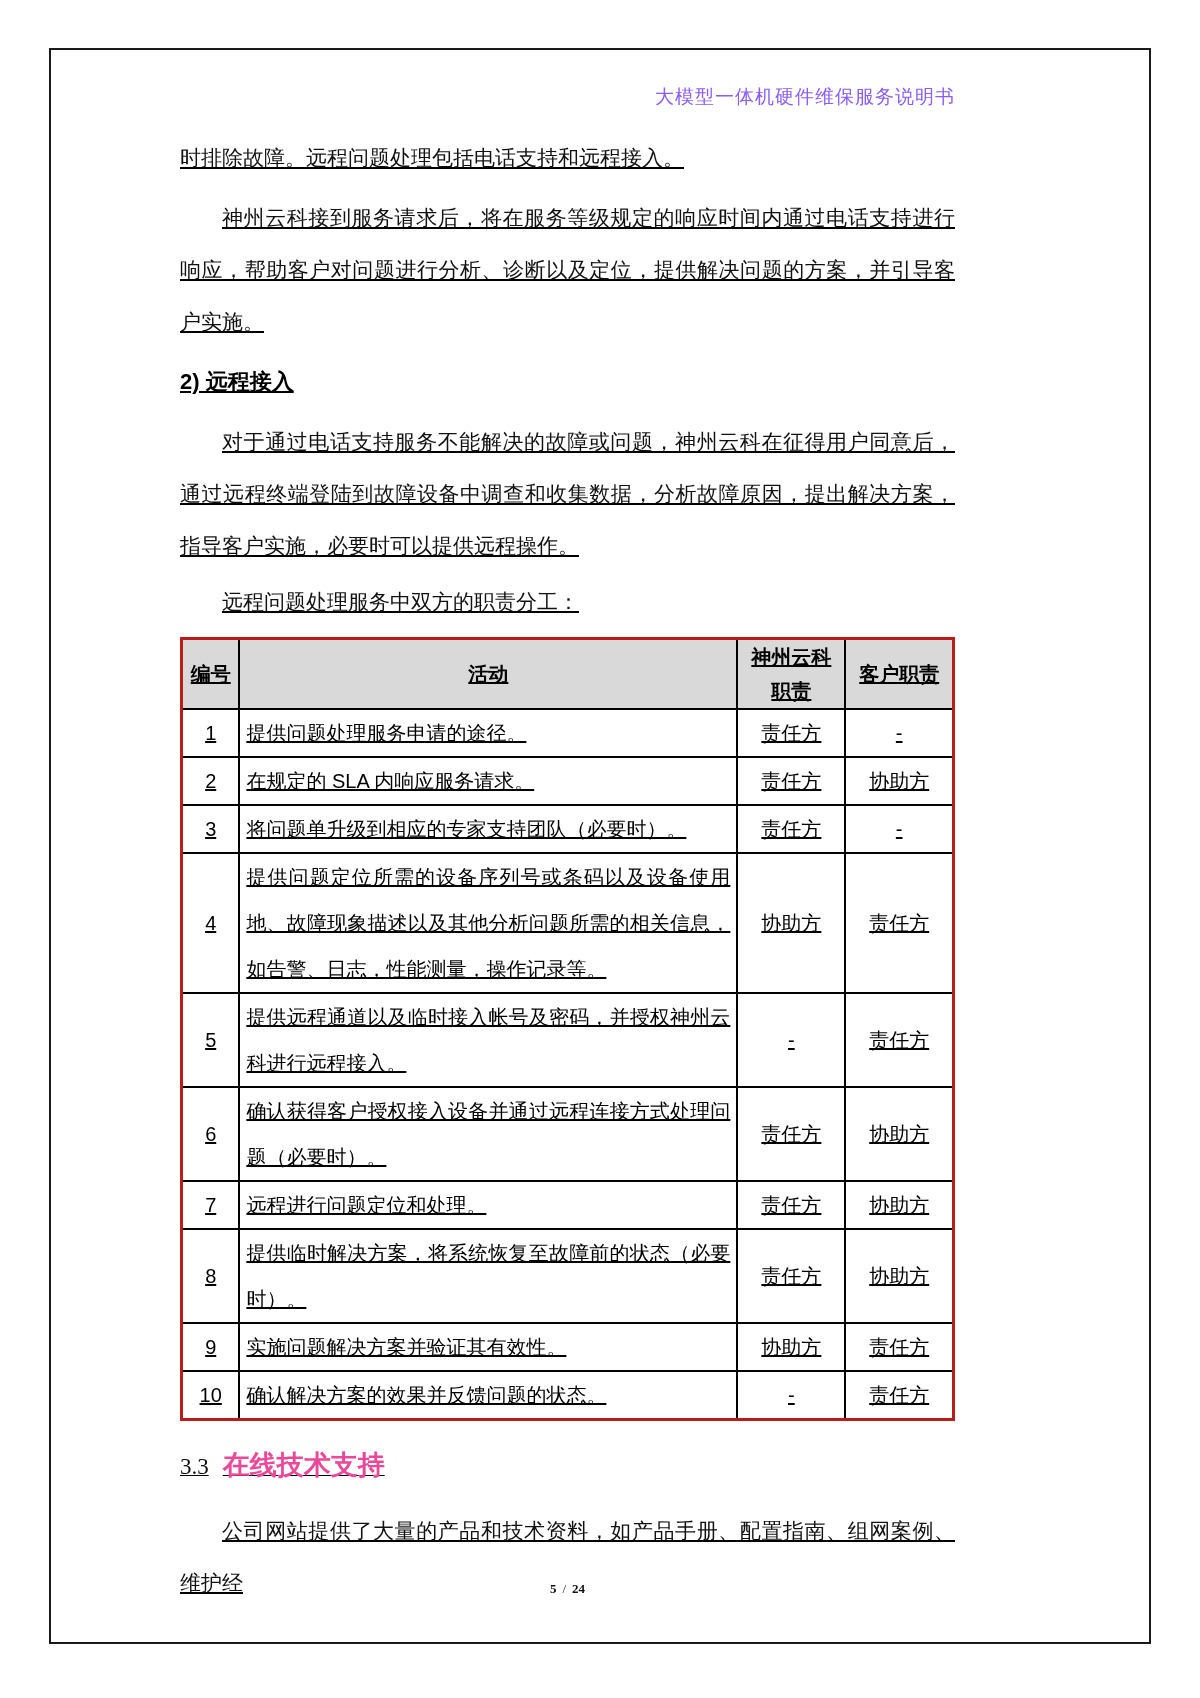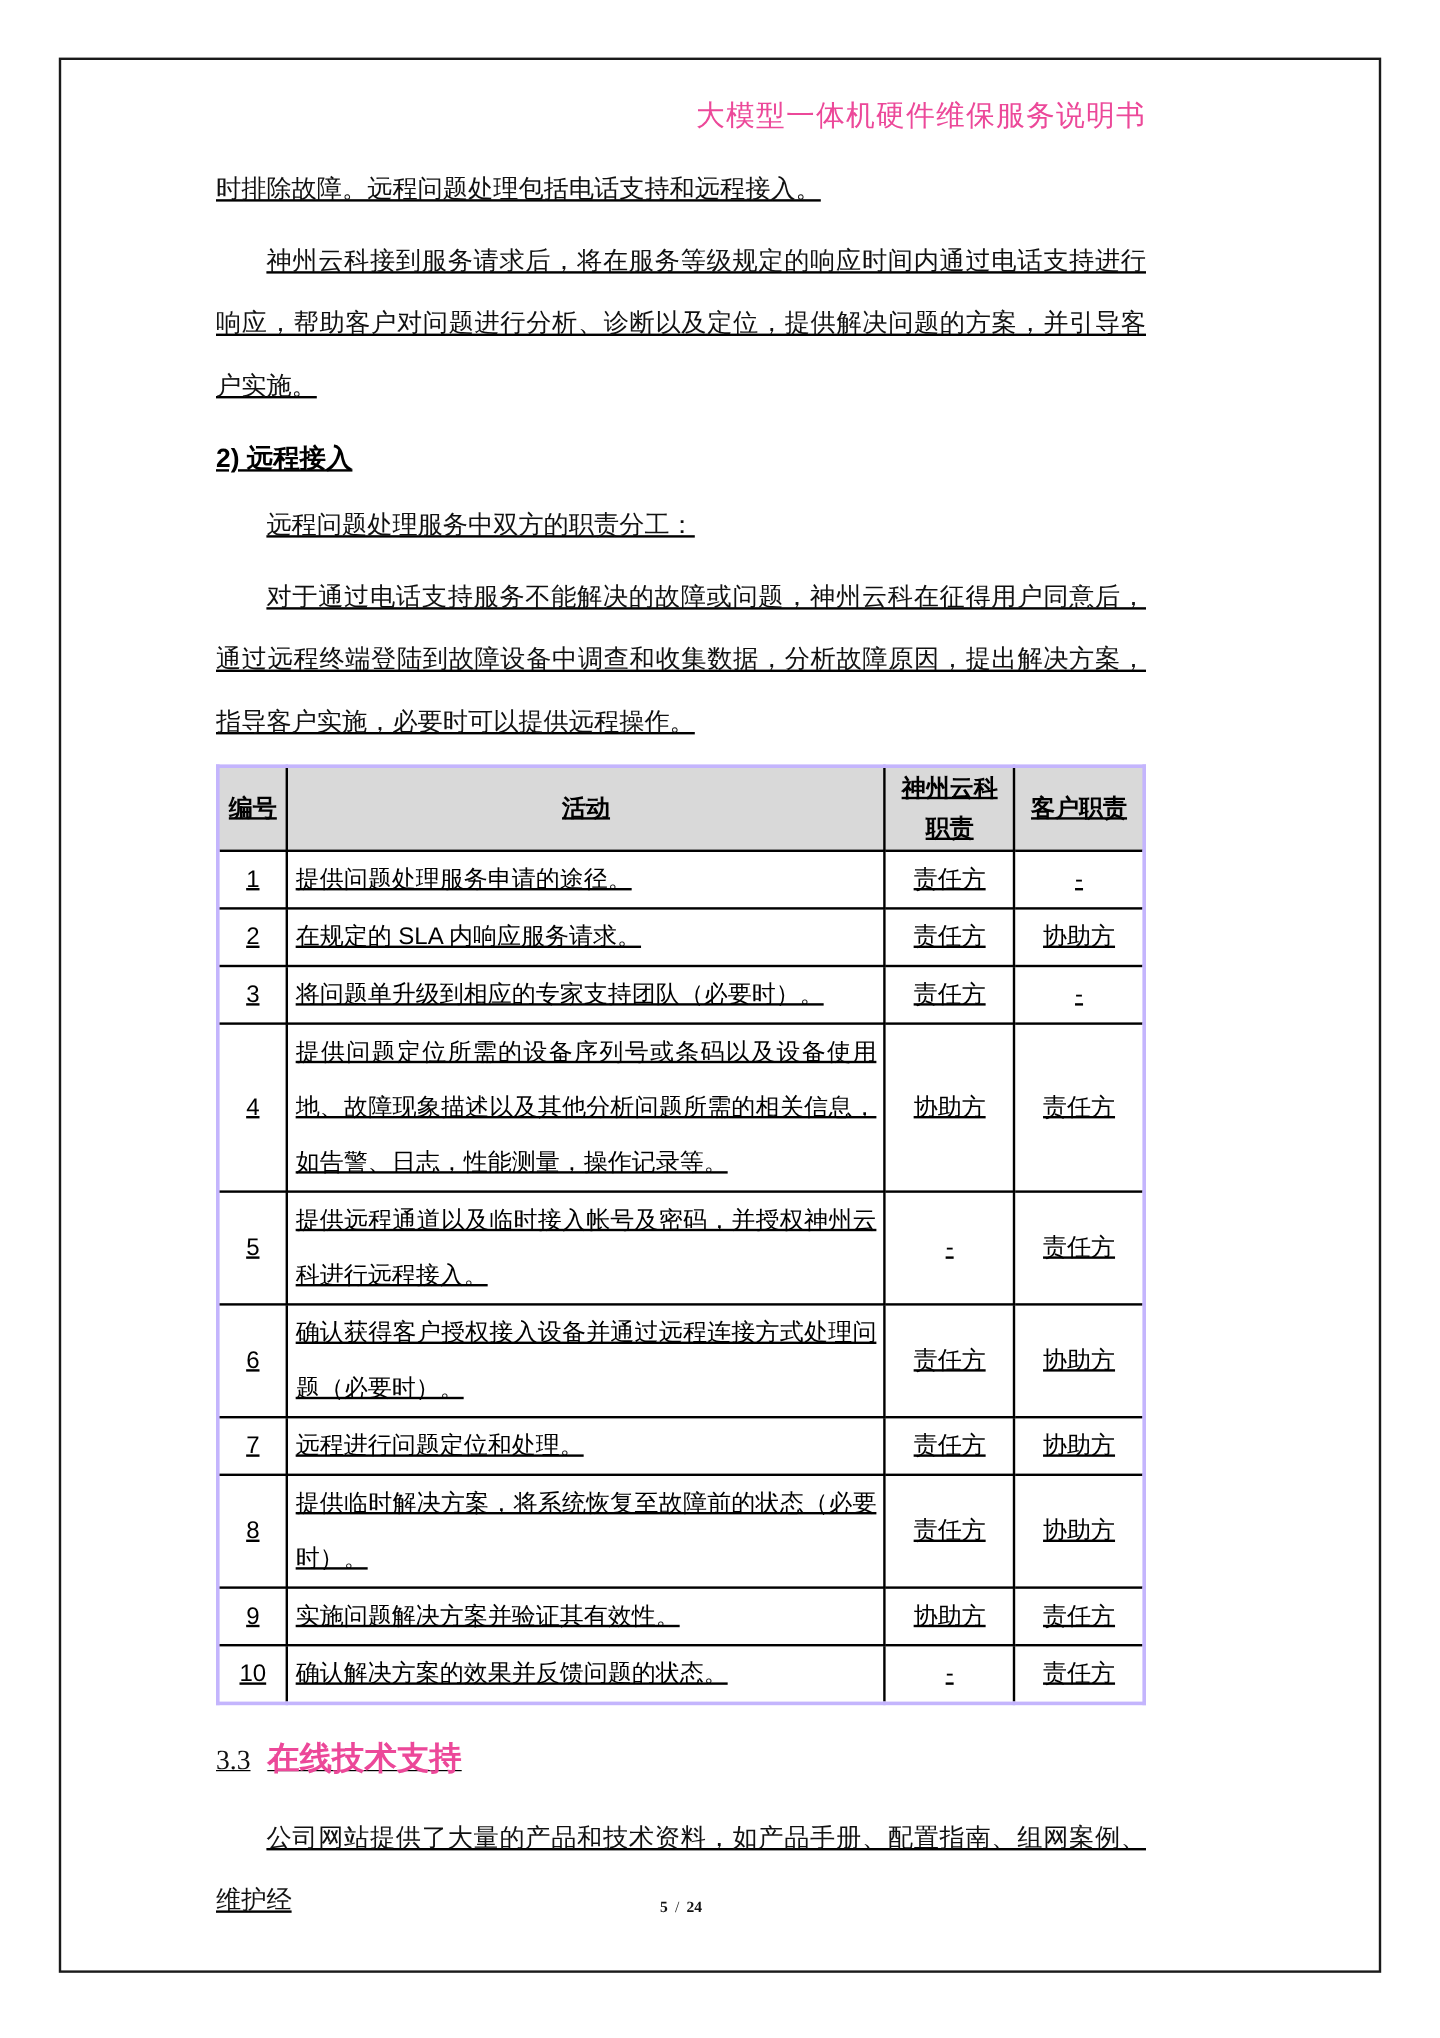--- a/index.html
+++ b/index.html
@@ -16,24 +16,24 @@
     width: 1102px; height: 1596px;
     border: 2px solid #1a1a1a;
     background: #ffffff;
   }
   .doc-header {
     position: absolute;
     left: 180px; top: 84px;
     width: 775px;
     text-align: right;
     font-family: "Liberation Serif", serif;
-    font-size: 24px;
+    font-size: 19px;
     line-height: 26px;
     letter-spacing: 1px;
-    color: #ec4899;
+    color: #8b5cf6;
   }
   .flow {
     position: absolute;
     left: 180px; top: 132px;
     width: 775px;
     text-decoration: underline;
   }
   .para {
     font-size: 21px;
     line-height: 52px;
@@ -48,21 +48,21 @@
     line-height: 52px;
     font-weight: bold;
     color: #000;
   }
   .mt8 { margin-top: 8px; }
   .mt4 { margin-top: 4px; }
   .resp-table {
     margin-top: 9px;
     width: 100%;
     border-collapse: collapse;
-    border: 3px solid #c4b5fd;
+    border: 3px solid #b91c1c;
     font-size: 20px;
   }
   .resp-table th, .resp-table td {
     border: 2px solid #000;
     vertical-align: middle;
   }
   .resp-table th {
     background: #d9d9d9;
     font-weight: bold;
     line-height: 34px;
@@ -119,23 +119,23 @@
 
 <div class="flow">
 
   <p class="para">时排除故障。远程问题处理包括电话支持和远程接入。</p>
 
 
   <p class="para indent mt8">神州云科接到服务请求后，将在服务等级规定的响应时间内通过电话支持进行响应，帮助客户对问题进行分析、诊断以及定位，提供解决问题的方案，并引导客户实施。</p>
 
   <h3 class="sub-heading">2) 远程接入</h3>
 
+  <p class="para indent mt8">对于通过电话支持服务不能解决的故障或问题，神州云科在征得用户同意后，通过远程终端登陆到故障设备中调查和收集数据，分析故障原因，提出解决方案，指导客户实施，必要时可以提供远程操作。</p>
+
   <p class="para indent mt4">远程问题处理服务中双方的职责分工：</p>
-
-  <p class="para indent mt8">对于通过电话支持服务不能解决的故障或问题，神州云科在征得用户同意后，通过远程终端登陆到故障设备中调查和收集数据，分析故障原因，提出解决方案，指导客户实施，必要时可以提供远程操作。</p>
 
   <table class="resp-table">
     <colgroup>
       <col class="col-no">
         <col class="col-act">
         <col class="col-vendor">
         <col class="col-cust">
     </colgroup>
     <thead>
       <tr>

